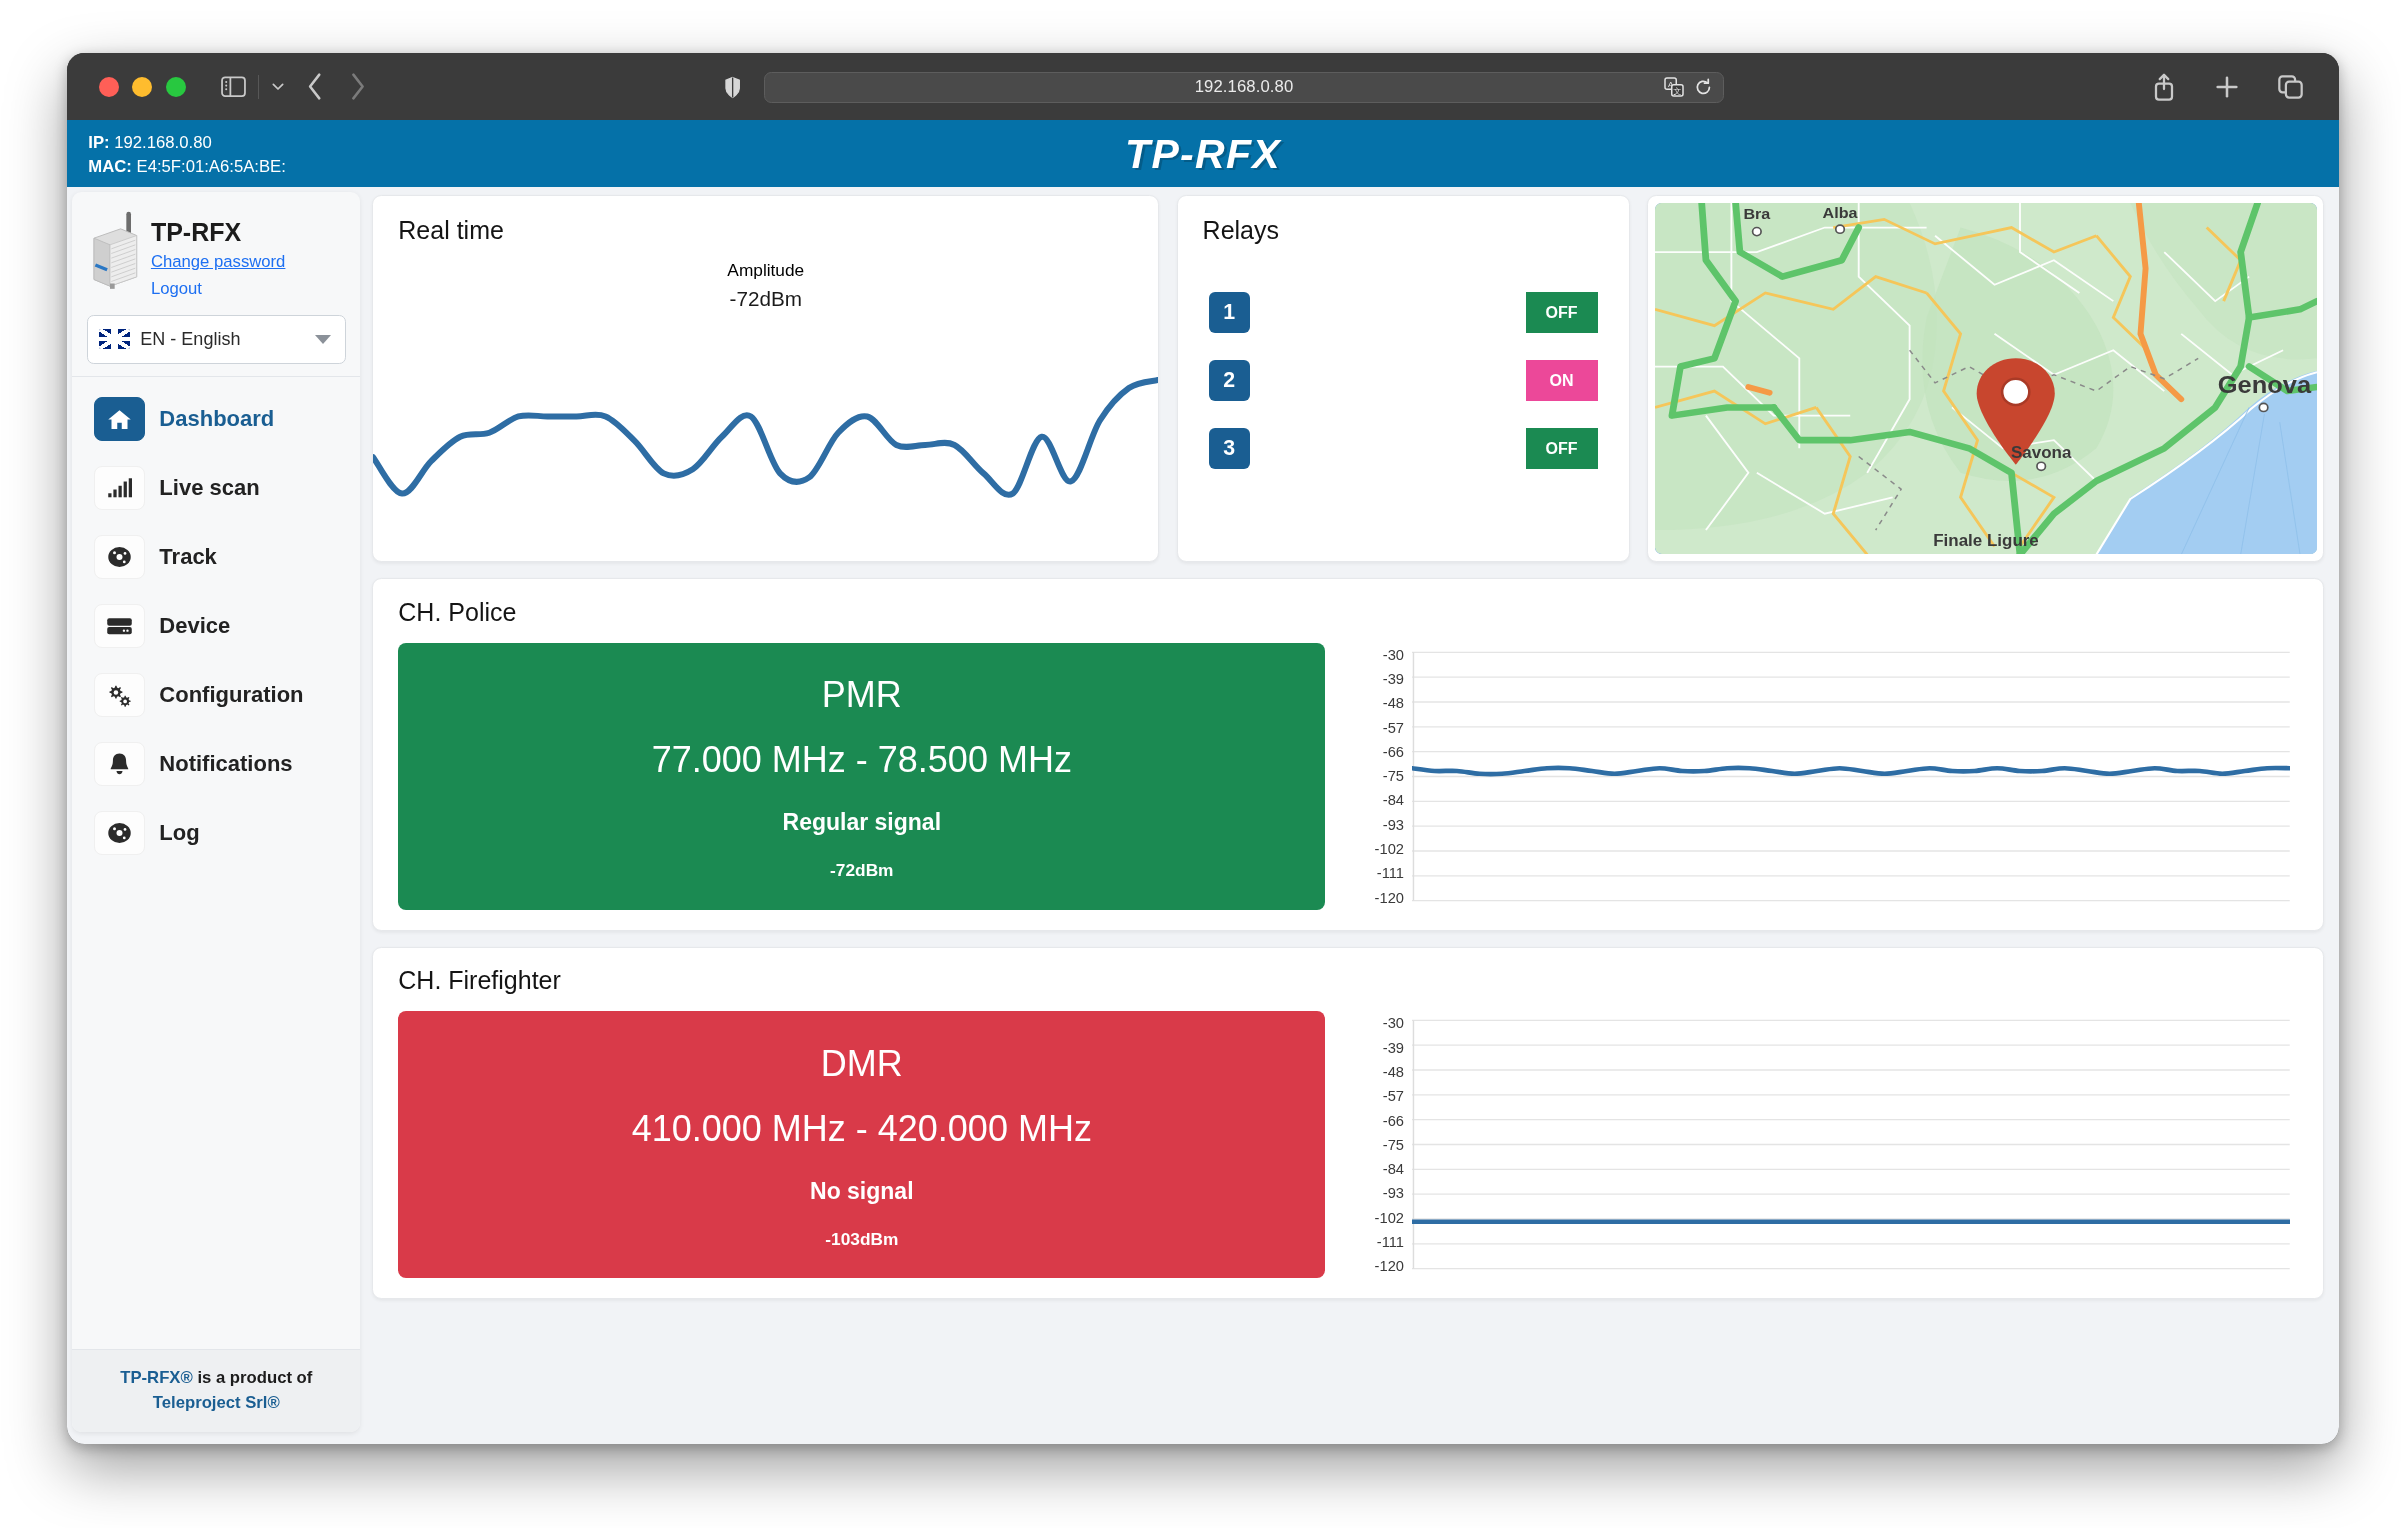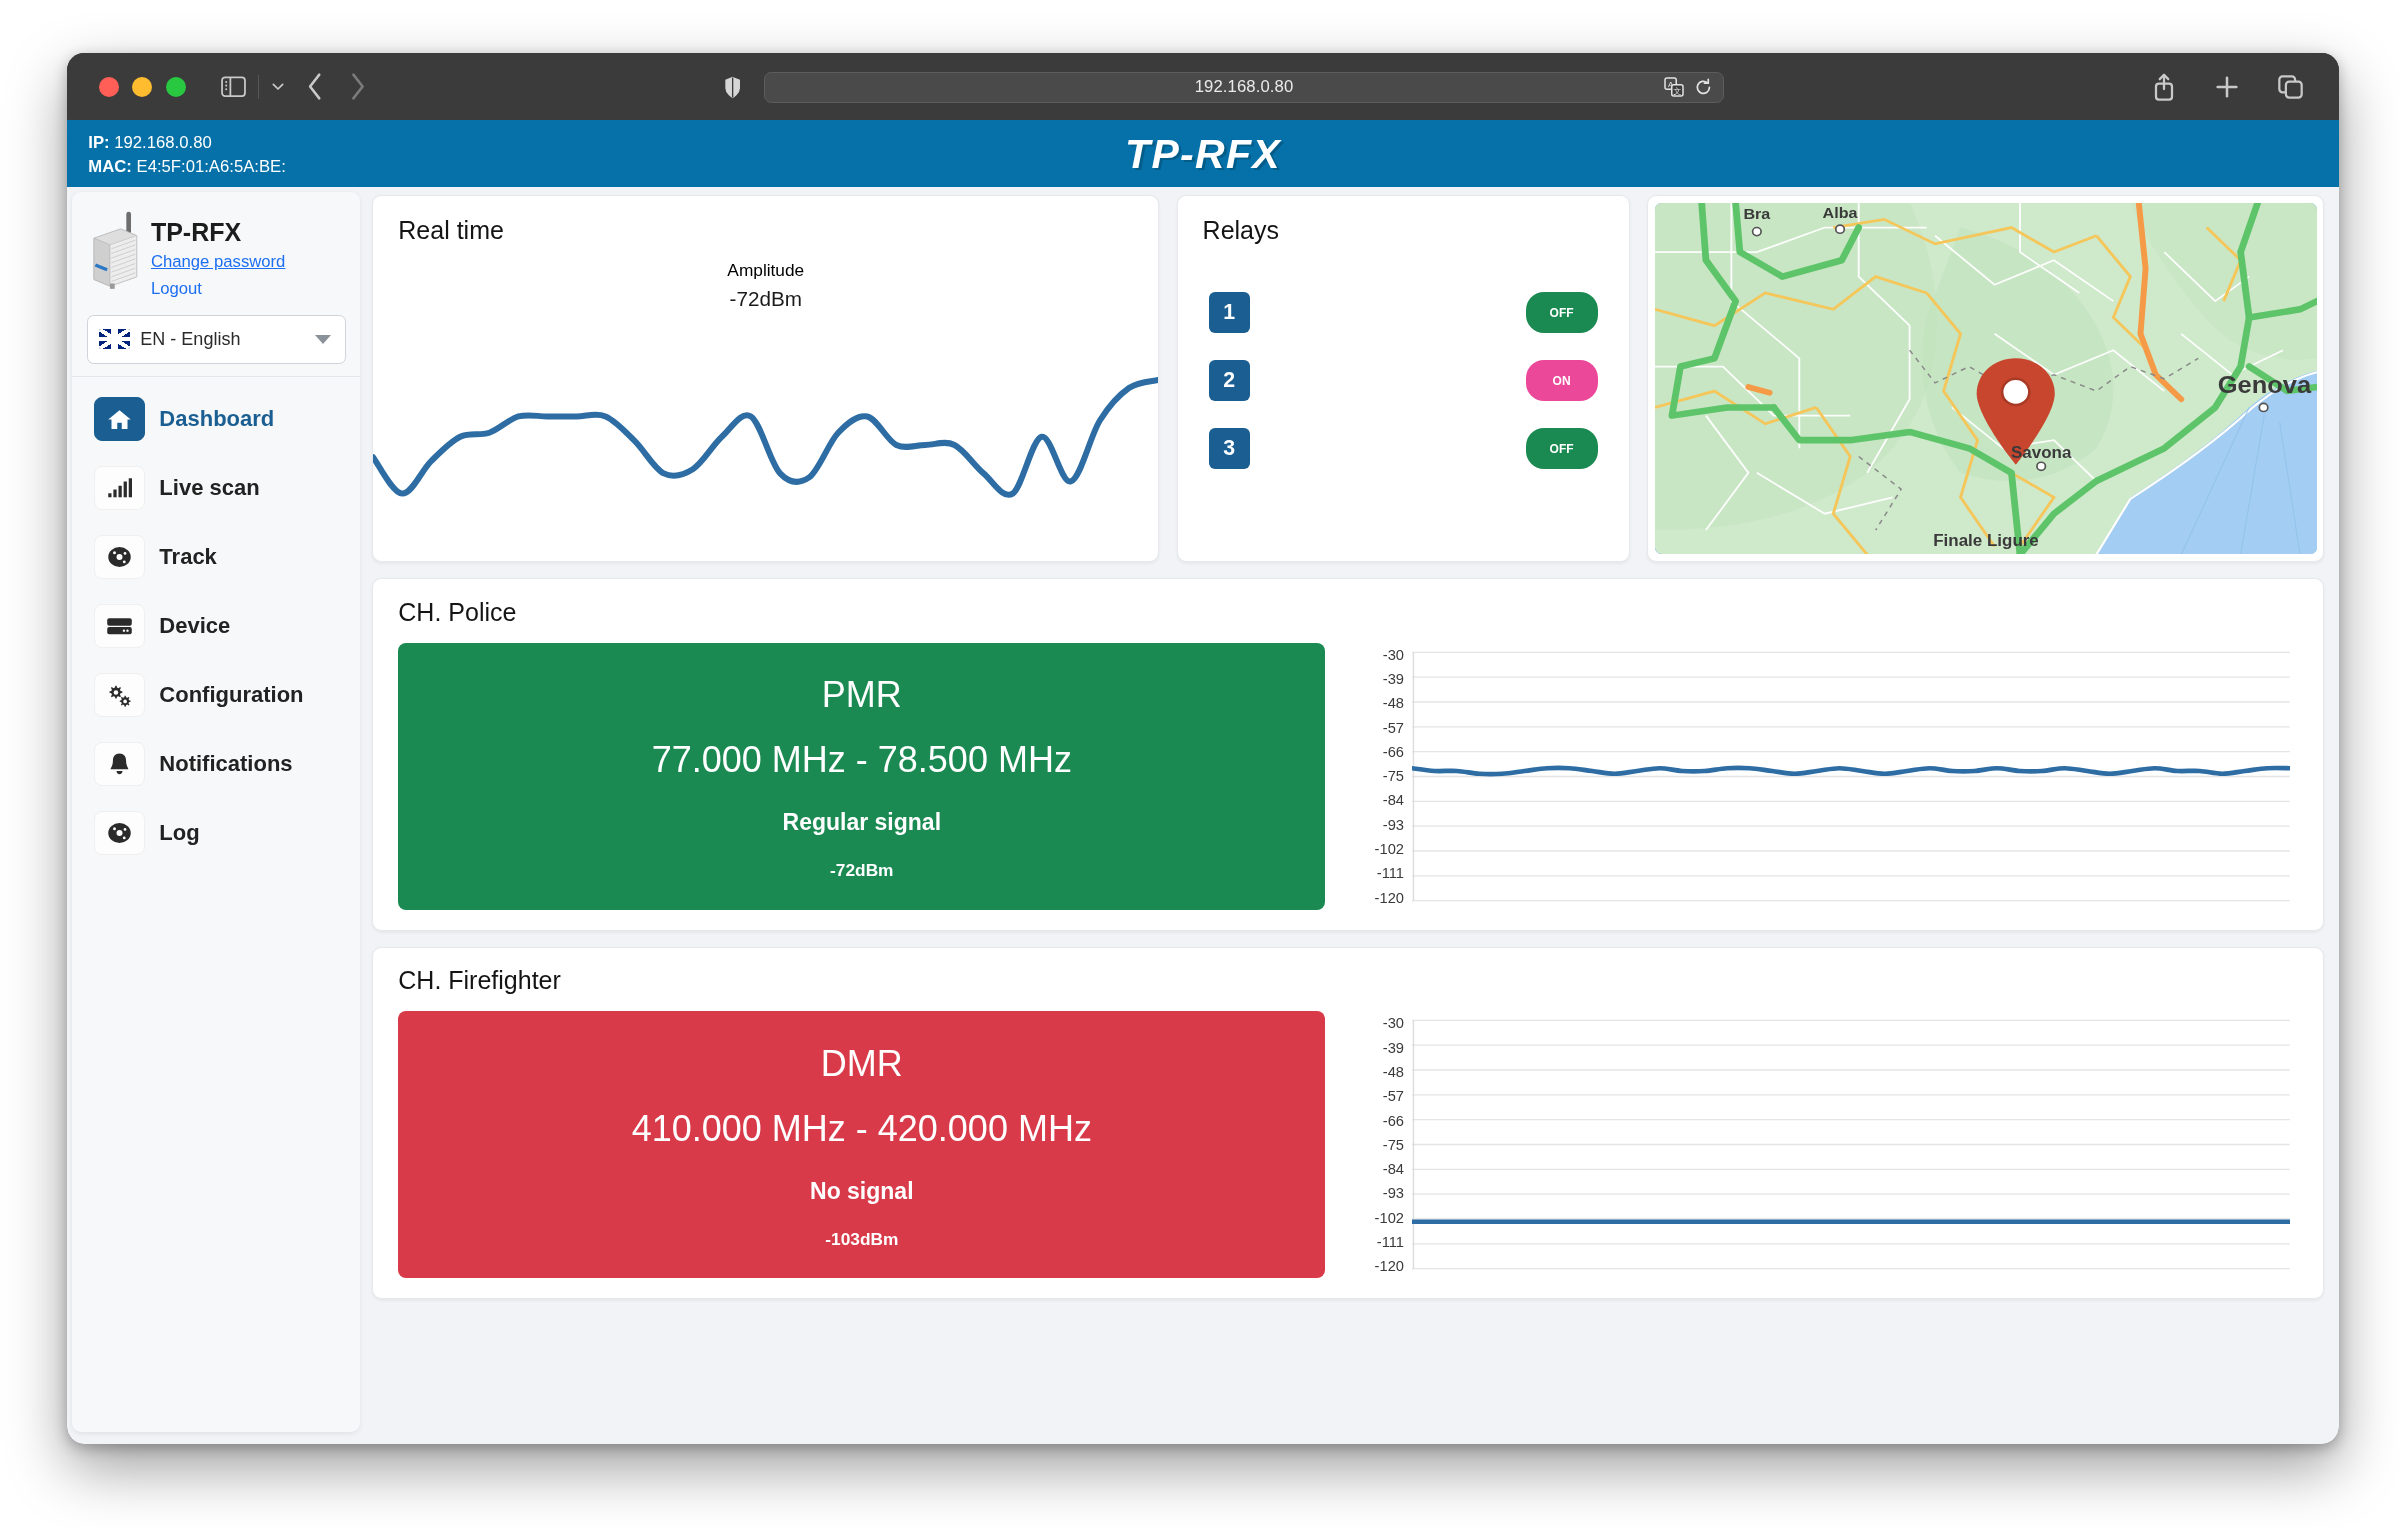--- a/index.html
+++ b/index.html
@@ -217,23 +217,23 @@
   .relay-card { flex: 0 0 453px; }
   .relay-list { padding: 47px 31px 0 31px; display: flex; flex-direction: column; gap: 27px; }
   .relay-row { display: flex; align-items: center; justify-content: space-between; }
   .relay-num {
     width: 41px; height: 41px; border-radius: 6px;
     background: #1a5e92; color: #fff;
     display: flex; align-items: center; justify-content: center;
     font-size: 21.3px; font-weight: 700;
   }
   .relay-state {
-    min-width: 72px; height: 41px; border-radius: 18px;
+    min-width: 72px; height: 41px; border-radius: 0;
     display: flex; align-items: center; justify-content: center;
-    font-size: 12px; font-weight: 700; color: #ffffff;
+    font-size: 16px; font-weight: 700; color: #ffffff;
     padding: 0 12px;
   }
   .relay-state.off { background: #1b8a52; }
   .relay-state.on  { background: #ec4899; }
 
   .map-card { flex: 1 1 auto; padding: 6.7px; background:#ffffff; }
   .map-inner {
     width: 100%; height: 100%;
     border-radius: 6.7px; overflow: hidden; position: relative;
     background: #3b82f6;
@@ -500,20 +500,24 @@
                     <circle cx="6" cy="6" r="1.2" fill="#ffffff"></circle>
                     <circle cx="14.4" cy="6.6" r="1.1" fill="#ffffff"></circle>
                     <circle cx="13.8" cy="13.4" r="1.1" fill="#ffffff"></circle>
                   </svg>
               </span>
               <span class="nav-label">Log</span>
             </div>
 
           </nav>
 
+          <div class="sb-footer">
+            <span class="blue">TP-RFX®</span><span> is a product of</span>
+            <div class="blue">Teleproject Srl®</div>
+          </div>
         </aside>
 
         <main class="main">
 
           <div class="top-row">
 
             <section class="card rt-card">
               <div class="card-title">Real time</div>
               <div class="rt-stats">
                 <div class="stat">

